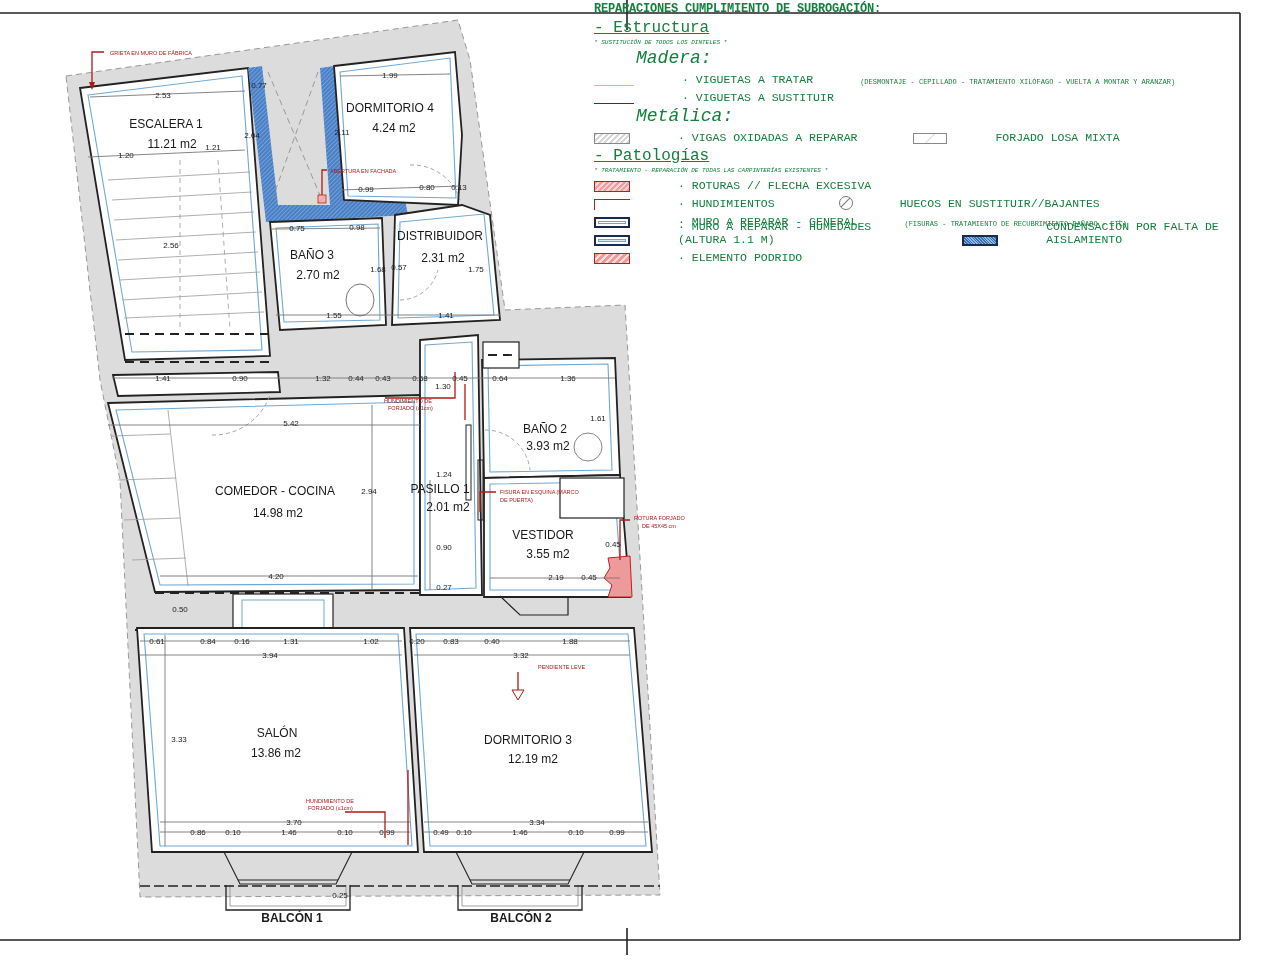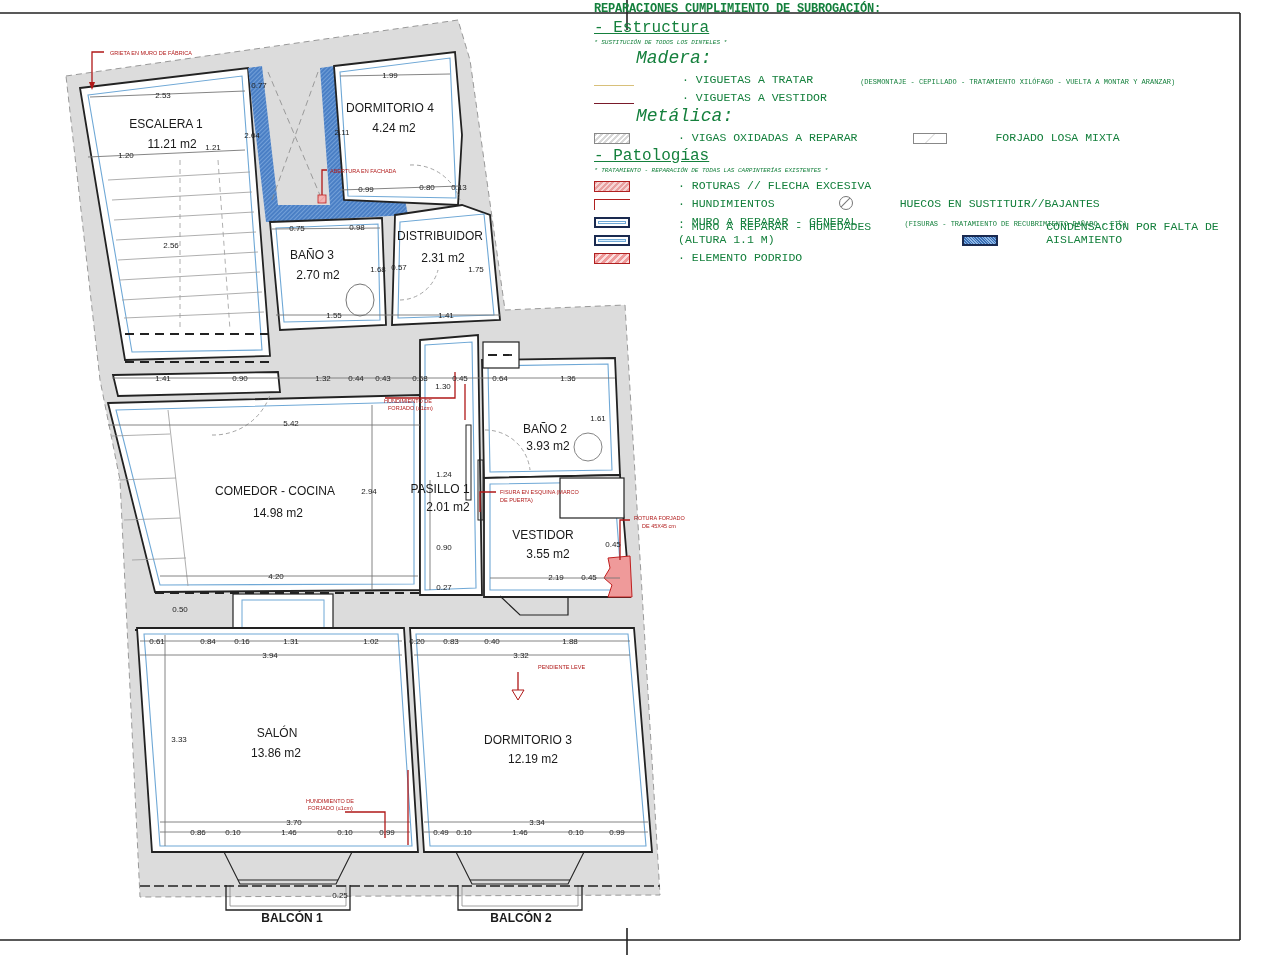--- a/index.html
+++ b/index.html
@@ -338,21 +338,21 @@
   <div class="lg-section">- Estructura</div>
   <div class="lg-note">* SUSTITUCIÓN DE TODOS LOS DINTELES *</div>
   <div class="lg-sub">Madera:</div>
   <div class="lg-row">
     <span class="sw sw-line-yellow"></span>
     <span>· VIGUETAS A TRATAR</span>
     <span class="lg-small">(DESMONTAJE - CEPILLADO - TRATAMIENTO XILÓFAGO - VUELTA A MONTAR Y ARANZAR)</span>
   </div>
   <div class="lg-row">
     <span class="sw sw-line-red"></span>
-    <span>· VIGUETAS A VESTIDOR</span>
+    <span>· VIGUETAS A SUSTITUIR</span>
   </div>
   <div class="lg-sub">Metálica:</div>
   <div class="lg-row">
     <span class="sw sw-hatch-grey"></span>
     <span>· VIGAS OXIDADAS A REPARAR</span>
     <span class="sw sw-box-white" style="margin-left:12px"></span>
     <span>FORJADO LOSA MIXTA</span>
   </div>
   <div class="lg-section">- Patologías</div>
   <div class="lg-note">* TRATAMIENTO - REPARACIÓN DE TODAS LAS CARPINTERÍAS EXISTENTES *</div>

